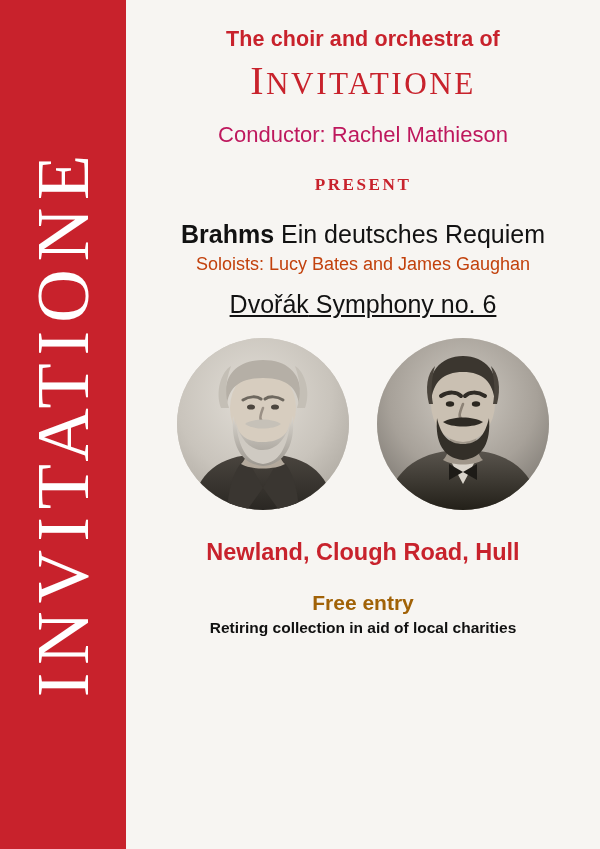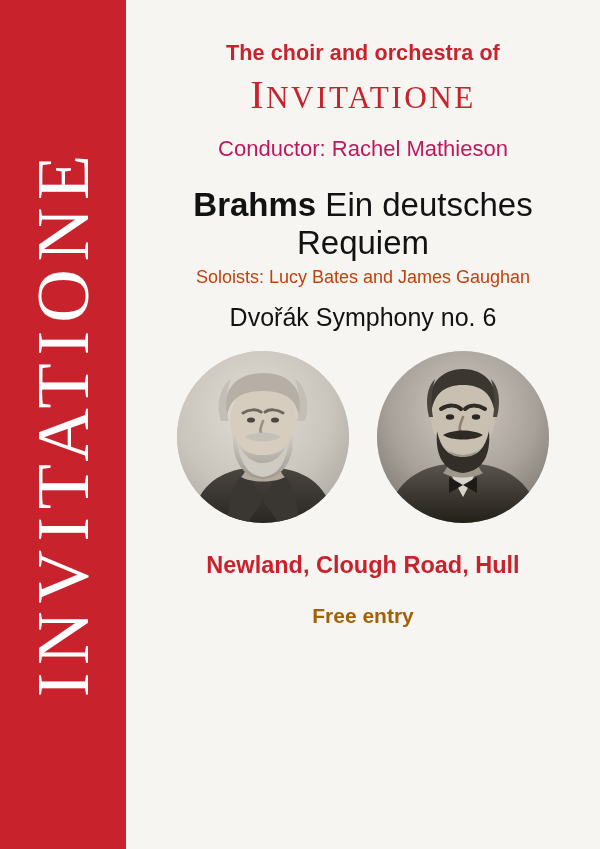--- a/index.html
+++ b/index.html
@@ -47,21 +47,21 @@
   }
   
   .content {
     position: absolute;
     left: 126px;
     top: 0;
     width: 474px;
     height: 625px;
     text-align: center;
     box-sizing: border-box;
-    padding: 18px 10px;
+    padding: 4px 10px;
   }
   .line-choir {
     margin-top: 23px;
     font-size: 21.5px;
     font-weight: bold;
     color: #c8222c;
     letter-spacing: 0.1px;
   }
   .line-invitatione {
     margin-top: 9px;
@@ -83,35 +83,36 @@
     font-size: 22px;
     color: #c8222c;
     letter-spacing: 2.5px;
     font-weight: bold;
   }
   .line-present .sc {
     font-size: 18px;
   }
   .work {
     margin-top: 24px;
-    font-size: 33px;
+    font-size: 25px;
     color: #121212;
   }
   .work .composer {
     font-weight: bold;
   }
   .soloists {
     margin-top: 5px;
     font-size: 18px;
     color: #c2410c;
   }
   .work-2 {
     margin-top: 15px;
     font-size: 25px;
     color: #121212;
+    text-decoration: underline;
   }
   .portraits {
     margin-top: 19px;
     display: flex;
     justify-content: center;
     gap: 28px;
   }
   .portrait {
     width: 172px;
     height: 172px;
@@ -168,20 +169,21 @@
   </div>
 
   <div class="content">
 
     <div class="line-choir">The choir and orchestra of</div>
 
     <div class="line-invitatione"><span>I</span><span class="sc" style="font-size: 0.78em;">N</span><span class="sc" style="font-size: 0.78em;">V</span><span class="sc" style="font-size: 0.78em;">I</span><span class="sc" style="font-size: 0.78em;">T</span><span class="sc" style="font-size: 0.78em;">A</span><span class="sc" style="font-size: 0.78em;">T</span><span class="sc" style="font-size: 0.78em;">I</span><span class="sc" style="font-size: 0.78em;">O</span><span class="sc" style="font-size: 0.78em;">N</span><span class="sc" style="font-size: 0.78em;">E</span></div>
 
     <div class="line-conductor">Conductor: Rachel Mathieson</div>
 
+    <div class="line-present"><span class="sc" style="font-size: 0.78em;">P</span><span class="sc" style="font-size: 0.78em;">R</span><span class="sc" style="font-size: 0.78em;">E</span><span class="sc" style="font-size: 0.78em;">S</span><span class="sc" style="font-size: 0.78em;">E</span><span class="sc" style="font-size: 0.78em;">N</span><span class="sc" style="font-size: 0.78em;">T</span></div>
 
     <div class="work">
       <span class="composer">Brahms</span><span> Ein deutsches Requiem</span>
     </div>
 
     <div class="soloists">Soloists: Lucy Bates and James Gaughan</div>
 
     <div class="work-2">
       <span class="composer">Dvořák</span><span> Symphony no. 6</span>
     </div>
@@ -279,15 +281,16 @@
       </div>
 
     </div>
 
 
     <div class="venue">
       <div>Newland, Clough Road, Hull</div>
     </div>
 
     <div class="free-entry">Free entry</div>
+    <div class="collection">Retiring collection in aid of local charities</div>
 
   </div>
 </div>
 
 </body></html>

